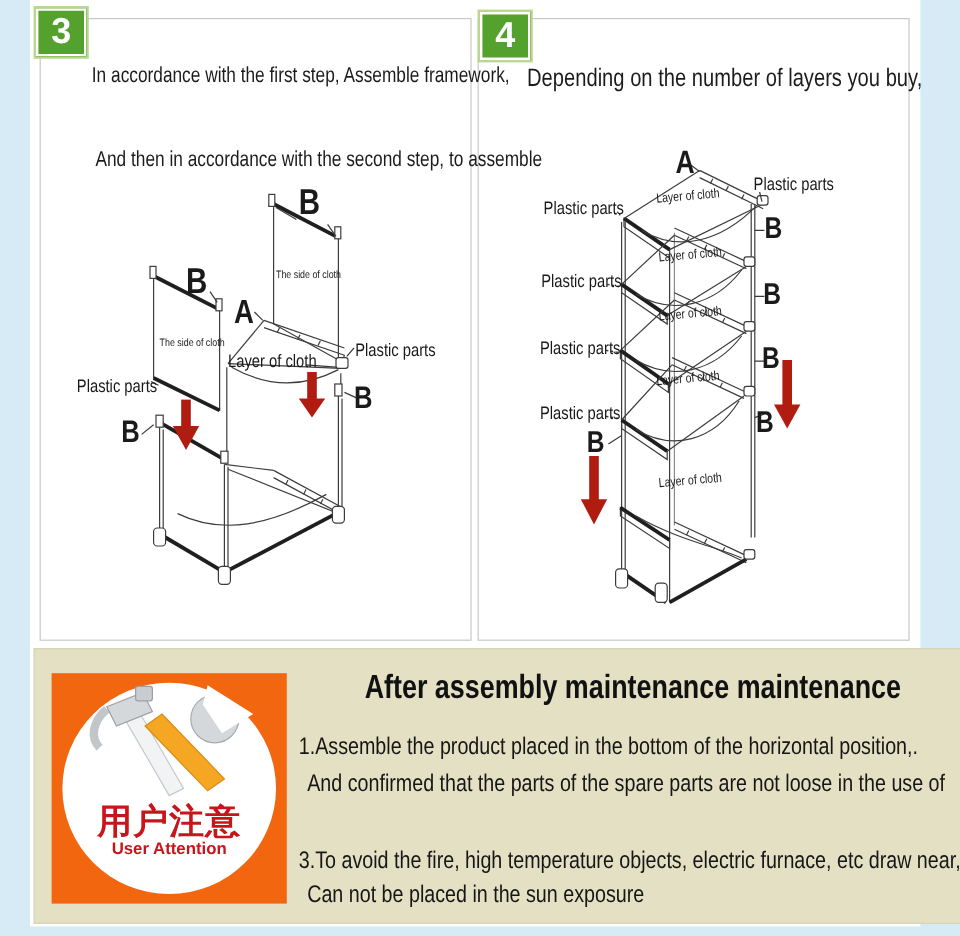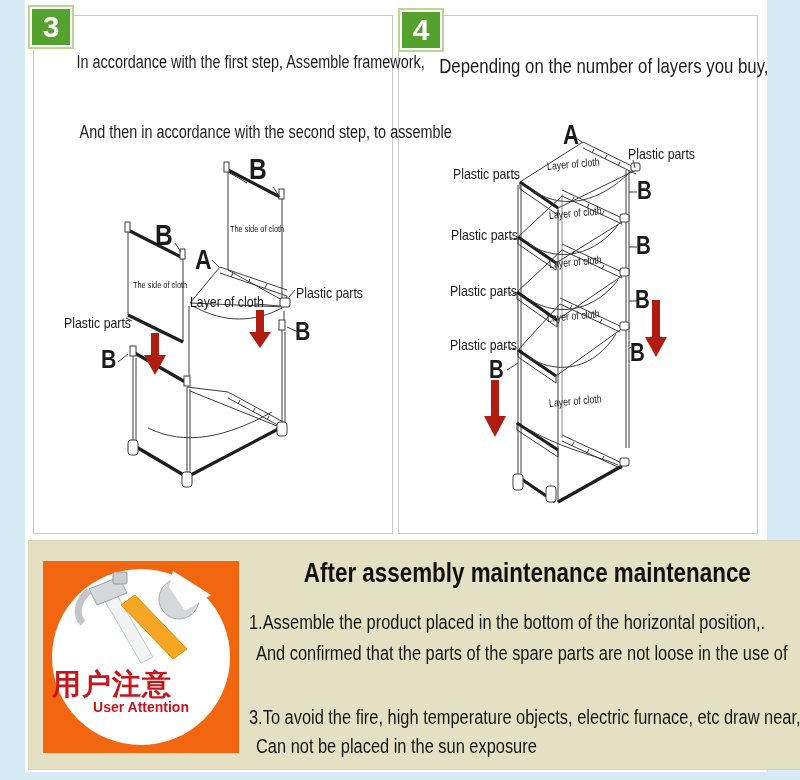--- a/index.html
+++ b/index.html
@@ -19,21 +19,21 @@
   svg{position:absolute;overflow:visible;}
   .wire{stroke:#3c3c3c;stroke-width:1;fill:none;}
   .wirel{stroke:#8a8a8a;stroke-width:1;fill:none;}
   .thick{stroke:#1f1f1f;stroke-width:3.2;fill:none;}
   .cap{fill:#ffffff;stroke:#3c3c3c;stroke-width:1;}
   .arrow{fill:#b01c10;}
   .dash{stroke:#3c3c3c;stroke-width:1.2;stroke-dasharray:2 2;fill:none;}
   #notice{position:absolute;left:28px;top:540px;width:737px;height:228px;background:#e4e0c3;border:1px solid #d8d4b6;padding-left:38px;}
   #attn{position:absolute;left:14px;top:20px;width:196px;height:192px;background:#f2660f;}
   #attn-circle{position:absolute;left:9px;top:8px;width:178px;height:176px;background:#fff;border-radius:50%;}
-  #attn-zh{position:absolute;left:0;top:96px;width:178px;text-align:left;color:#c6151b;font-weight:bold;font-size:29px;letter-spacing:1px;}
+  #attn-zh{position:absolute;left:0;top:96px;width:178px;text-align:center;color:#c6151b;font-weight:bold;font-size:29px;letter-spacing:1px;}
   #attn-en{position:absolute;left:0;top:130px;width:178px;text-align:center;color:#c6151b;font-weight:bold;font-size:14px;}
   .nline{position:absolute;color:#161616;font-size:20px;}
   #ntitle{position:absolute;left:219px;top:16px;width:513px;text-align:center;color:#111;font-size:28px;font-weight:bold;}
 </style>
 </head>
 <body>
 
 <div id="stage">
   <div id="content">
 

